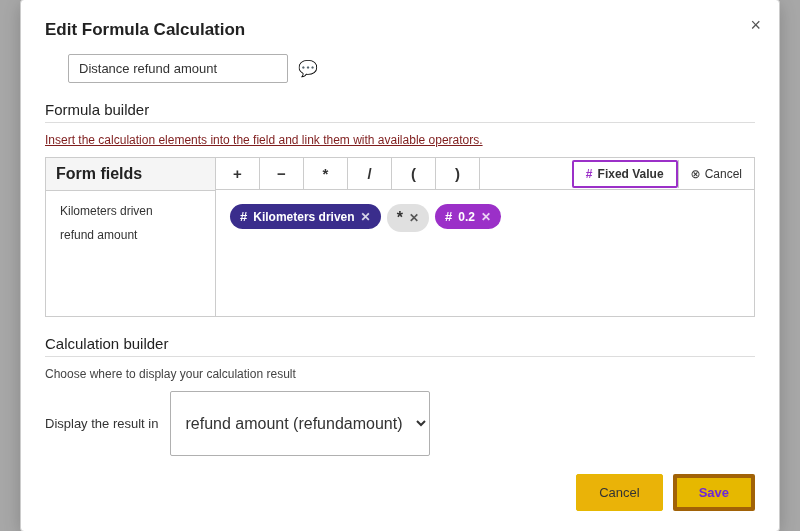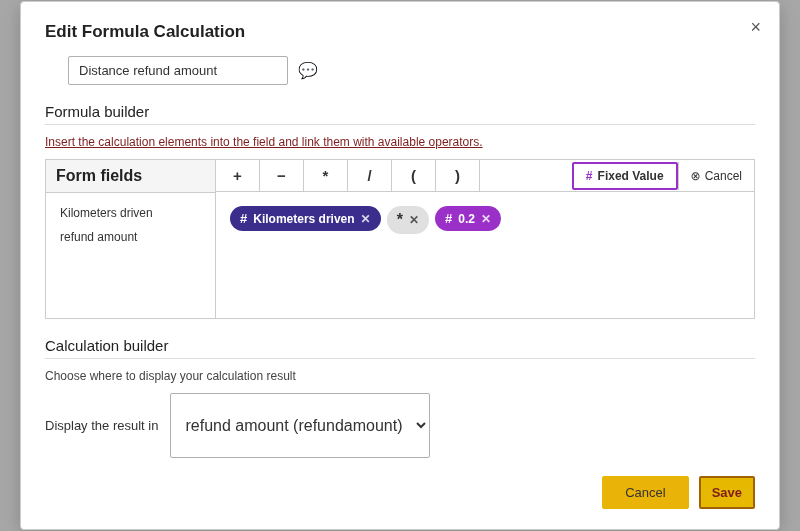--- a/index.html
+++ b/index.html
@@ -241,23 +241,23 @@
       border: 1px solid #e6b800;
       background: #eab308;
       color: #333;
       padding: 7px 22px;
       font-size: 13px;
       cursor: pointer;
       border-radius: 2px;
     }
     .btn-save {
       background: #e6b800;
-      border: 2px solid #a16207;
-      color: #7f1d1d;
-      padding: 7px 11px;
+      border: 4px solid #a16207;
+      color: #6d28d9;
+      padding: 7px 22px;
       font-size: 13px;
       font-weight: 600;
       cursor: pointer;
       border-radius: 2px;
     }
   </style>
 </head>
 <body>
 
 <div class="modal-overlay">

